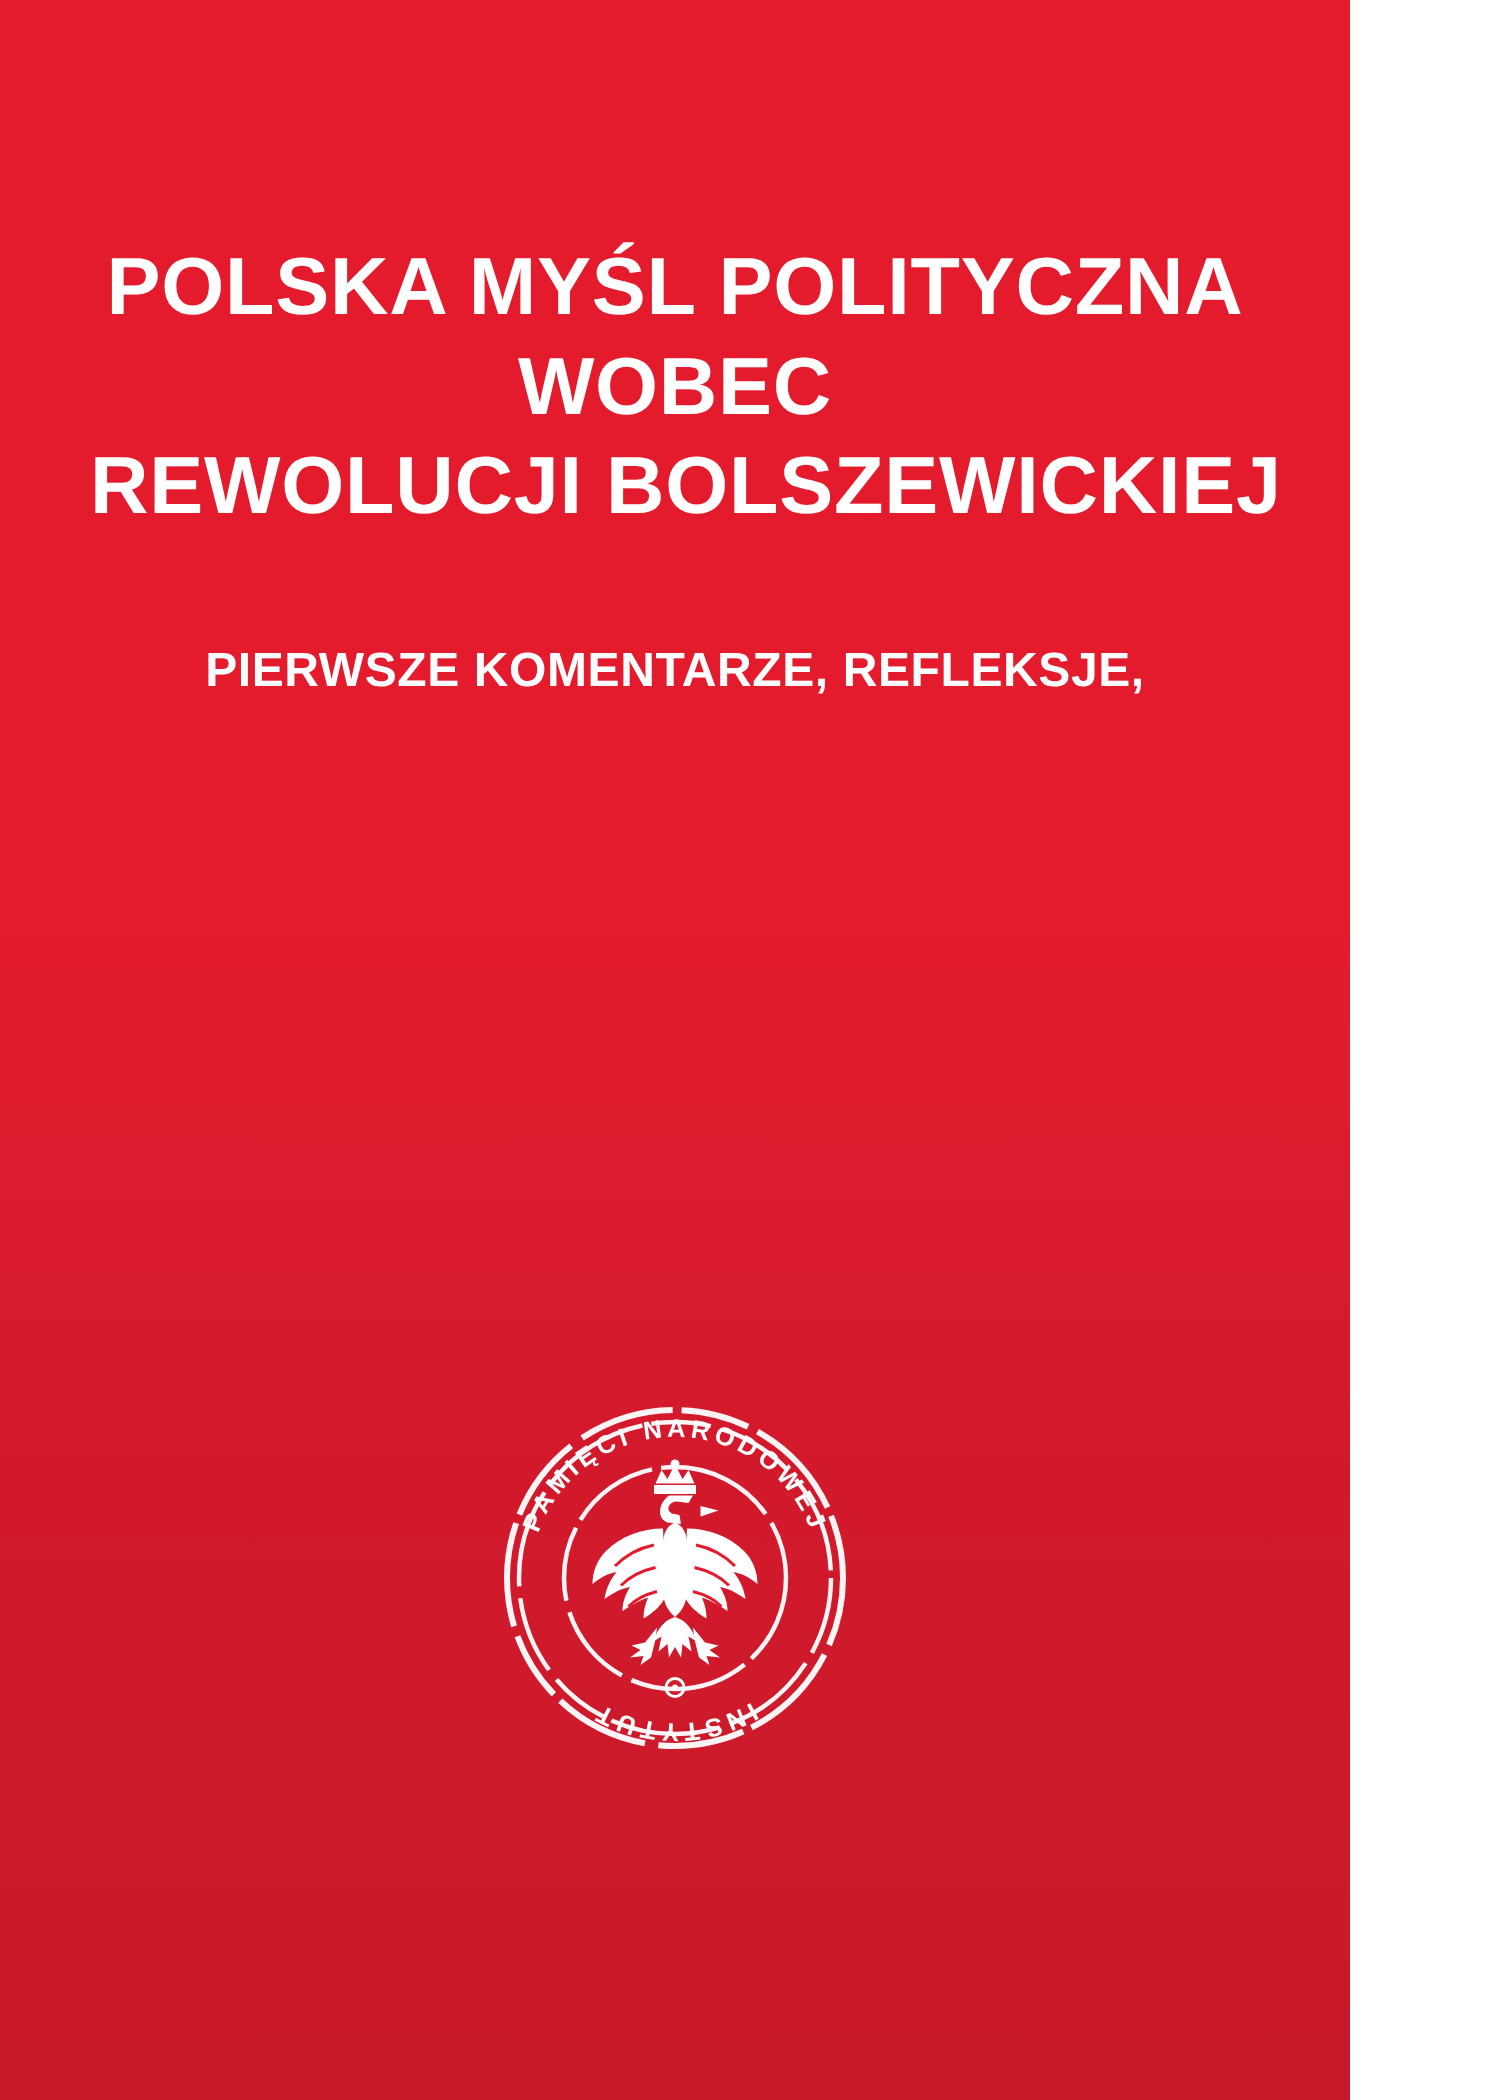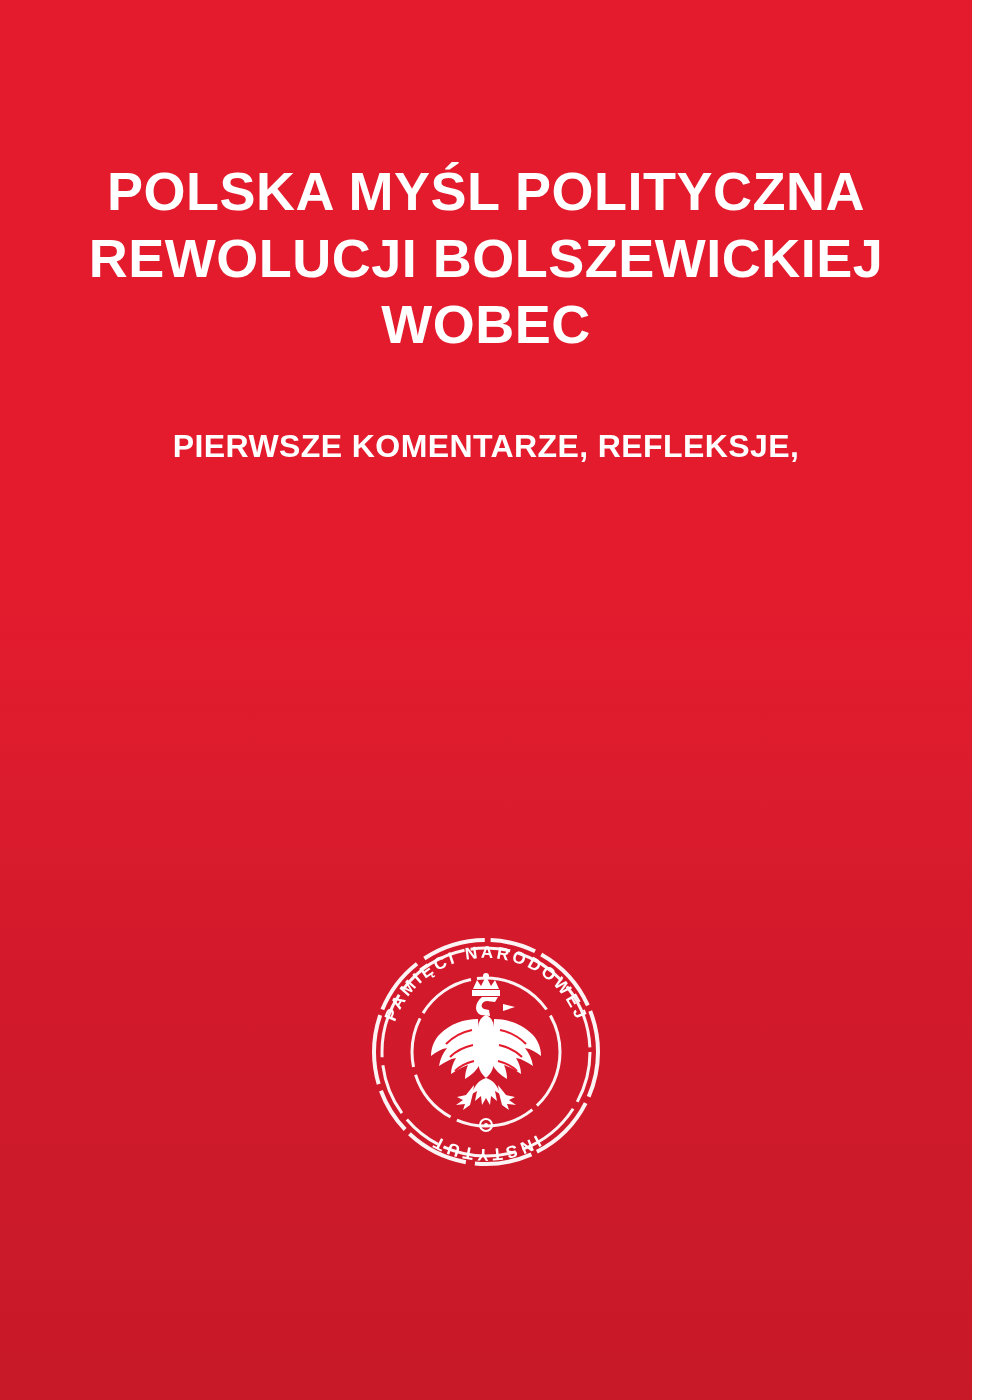--- a/index.html
+++ b/index.html
@@ -2,32 +2,33 @@
 <html><head>
 <meta charset="utf-8">
 <style>
   html, body {
     margin: 0;
     padding: 0;
     background: #ffffff;
   }
   .cover {
     position: relative;
-    width: 972px;
+    width: 862px;
     height: 1400px;
     overflow: hidden;
     background: linear-gradient(180deg,
         #e31b2d 0%,
         #e31b2d 42%,
         #dc1c2e 55%,
         #d3192b 68%,
         #cf1a2b 78%,
         #cb1a2a 88%,
         #c81929 100%);
     font-family: "Liberation Sans", sans-serif;
+    padding-left: 38px;
     -webkit-font-smoothing: antialiased;
   }
   .title-block {
     position: absolute;
     top: 160px;
     left: 0;
     right: 0;
     text-align: center;
     padding: 0 60px;
     box-sizing: border-box;
@@ -73,22 +74,22 @@
     display: block;
   }
 </style>
 </head>
 <body>
 
 <div class="cover">
 
   <div class="title-block">
     <div class="title-line">POLSKA MYŚL POLITYCZNA</div>
+    <div class="title-line">WOBEC</div>
     <div class="title-line">REWOLUCJI BOLSZEWICKIEJ</div>
-    <div class="title-line">WOBEC</div>
   </div>
 
   <div class="subtitle-block">
     <div class="subtitle-line">PIERWSZE KOMENTARZE, REFLEKSJE,</div>
   </div>
 
   <div class="logo-wrap">
     <svg class="logo" viewBox="0 0 280 235" aria-hidden="true">
       <defs>
         <path id="ringPathOuter" d="M 140 212 A 100 98 0 1 1 140 212.01" fill="none"></path>

